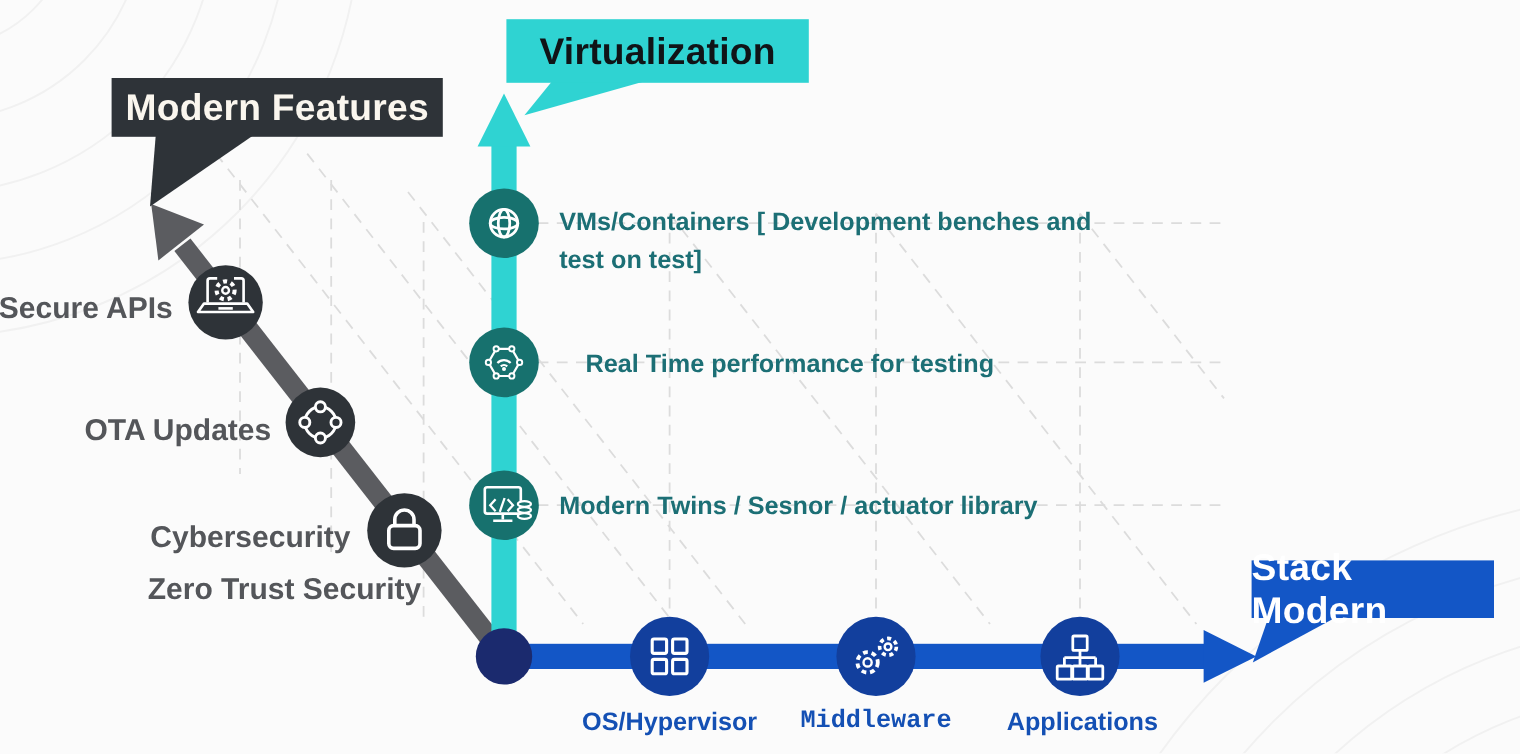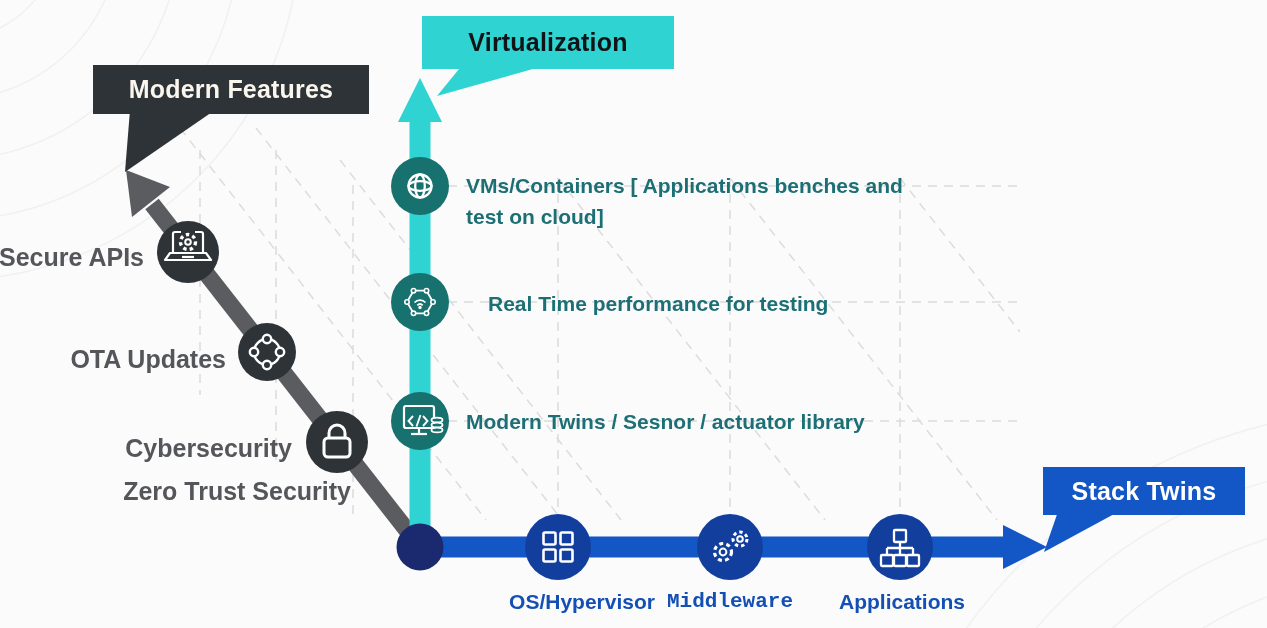--- a/index.html
+++ b/index.html
@@ -4,21 +4,21 @@
 <style>
   html,body{margin:0;padding:0;background:#fbfbfb;}
   .stage{
     position:relative;width:1267px;height:628px;overflow:hidden;
     background:#fbfbfb;
     font-family:"Liberation Sans","DejaVu Sans",sans-serif;
   }
   .stage svg.layer{position:absolute;left:0;top:0;}
   .callout{
     position:absolute;display:flex;align-items:center;justify-content:center;
-    font-weight:bold;font-size:25px;letter-spacing:.2px;z-index:3;
+    font-weight:bold;font-size:31px;letter-spacing:.2px;z-index:3;
   }
   .co-virt{left:422px;top:16px;width:252px;height:53px;background:#2fd3d2;color:#101417;}
   .co-mf{left:93px;top:65px;width:276px;height:49px;background:#2e3338;color:#faf6ee;}
   .co-sl{left:1043px;top:467px;width:202px;height:48px;background:#1356c6;color:#ffffff;}
   .teal-label{
     position:absolute;color:#1c6f75;font-weight:bold;font-size:21px;line-height:31px;z-index:2;
   }
   .gray-label{
     position:absolute;color:#54565a;font-weight:bold;font-size:25px;line-height:28px;
     text-align:right;white-space:nowrap;z-index:2;
@@ -191,29 +191,29 @@
     </g>
   </svg>
 
   <div class="callout co-virt">
     <span>Virtualization</span>
   </div>
   <div class="callout co-mf">
     <span>Modern Features</span>
   </div>
   <div class="callout co-sl">
-    <span>Stack Twins</span>
+    <span>Stack Modern</span>
   </div>
 
-  <div class="teal-label" style="left:466px;top:170px;width:455px;">VMs/Containers [ Applications benches and test on cloud]</div>
+  <div class="teal-label" style="left:466px;top:170px;width:455px;">VMs/Containers [ Development benches and test on test]</div>
   <div class="teal-label" style="left:468px;top:288px;margin-left:20px;">Real Time performance for testing</div>
   <div class="teal-label" style="left:466px;top:406px;">Modern Twins / Sesnor / actuator library</div>
 
   <div class="gray-label" style="right:1123px;top:243px;">Secure APIs</div>
   <div class="gray-label" style="right:1041px;top:345px;">OTA Updates</div>
   <div class="gray-label" style="right:975px;top:434px;">Cybersecurity</div>
   <div class="gray-label" style="right:916px;top:477px;">Zero Trust Security</div>
 
-  <div class="blue-label" style="left:472px;top:589px;width:220px;text-align:center;">OS/Hypervisor</div>
+  <div class="blue-label" style="left:448px;top:589px;width:220px;text-align:center;">OS/Hypervisor</div>
   <div class="blue-label" style="left:630px;top:589px;width:200px;font-family:Liberation Mono, monospace;">Middleware</div>
   <div class="blue-label" style="left:802px;top:589px;width:200px;">Applications</div>
 
 </div>
 
 </body></html>

